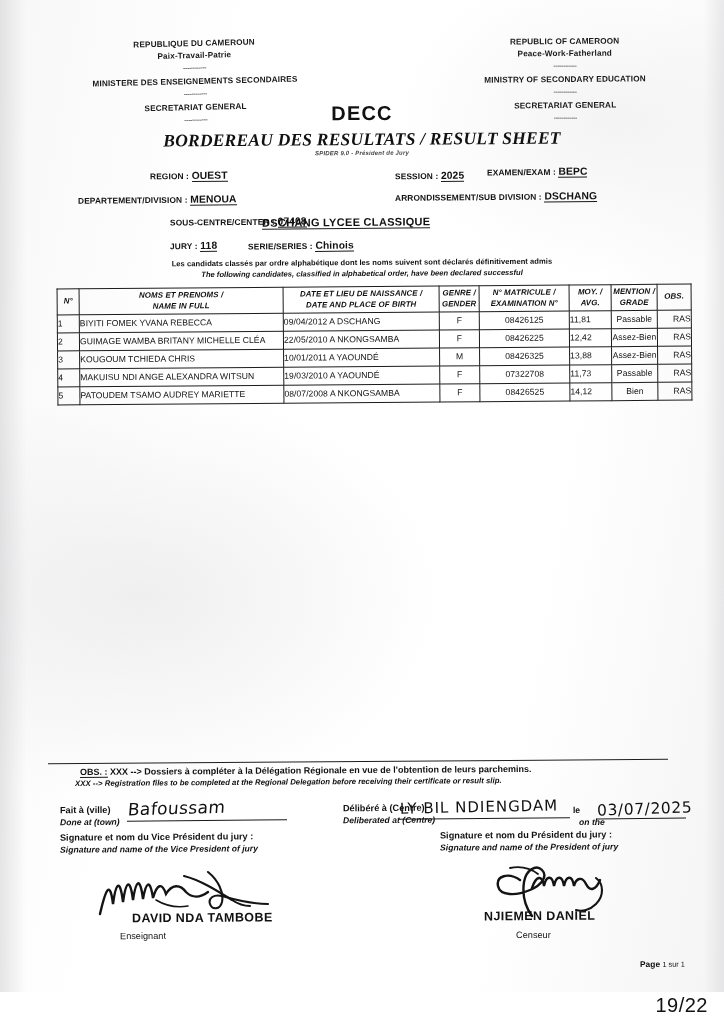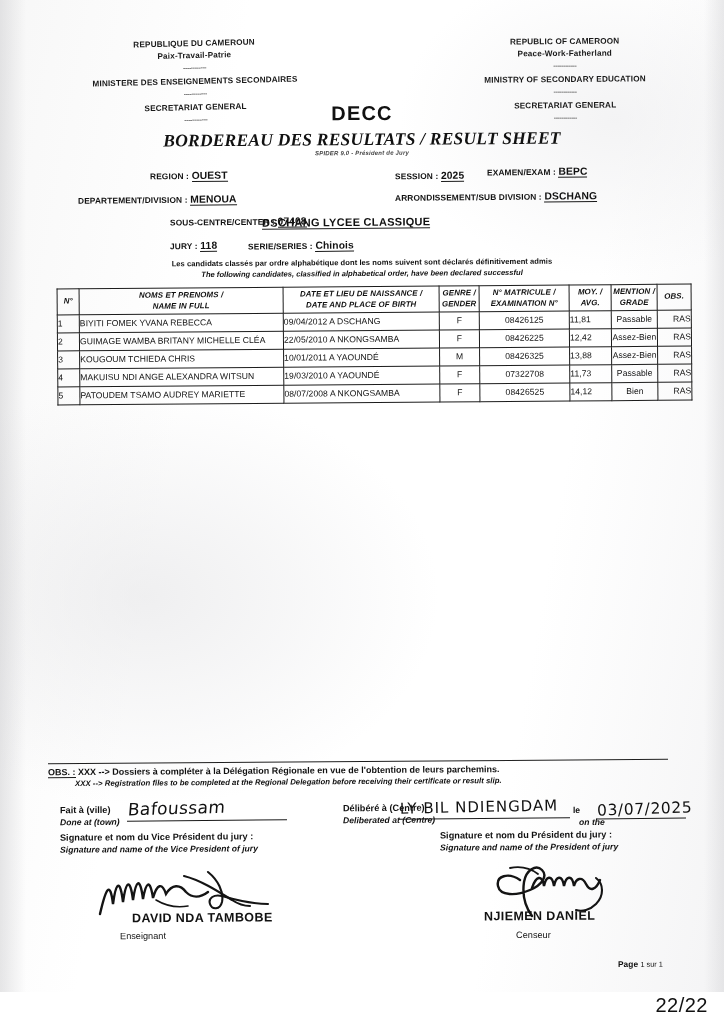--- a/index.html
+++ b/index.html
@@ -214,20 +214,21 @@
     width: 640px;
     transform: rotate(-0.4deg);
   }
   #obs-note .fr {
     font-size: 9px;
     font-weight: bold;
     white-space: nowrap;
   }
   #obs-note .fr .obs-key {
     border-bottom: 1.2px solid #1a1a1a;
+    margin-left: 32px;
   }
   #obs-note .en {
     font-size: 7.8px;
     font-weight: bold;
     font-style: italic;
     margin-top: 2px;
     margin-left: 27px;
     white-space: nowrap;
   }
 
@@ -304,21 +305,21 @@
   #role-vp { left: 120px; top: 931px; transform: rotate(-0.4deg); }
   #name-p  { left: 484px; top: 909px; transform: rotate(-0.4deg); }
   #role-p  { left: 516px; top: 930px; transform: rotate(-0.4deg); }
 
   .scribble { position: absolute; }
   #scribble-vp { left: 96px;  top: 866px; }
   #scribble-p  { left: 486px; top: 862px; }
 
   #page-count {
     position: absolute;
-    left: 582px; top: 959px;
+    left: 604px; top: 959px;
     font-size: 8.4px;
     font-weight: bold;
     transform: rotate(-0.4deg);
     white-space: nowrap;
     padding-left: 36px;
   }
   #page-count .small { font-size: 7.4px; font-weight: normal; }
 
   #viewer-pager {
     position: absolute;
@@ -590,14 +591,14 @@
   <div class="sig-role" id="role-p">Censeur</div>
 
   <div id="page-count">
     <span>Page</span>
     <span class="small">1 sur 1</span>
   </div>
 
 </div>
 
 <div id="viewer-pager">
-  <span class="num">22/22</span>
+  <span class="num">19/22</span>
 </div>
 
 </body></html>

